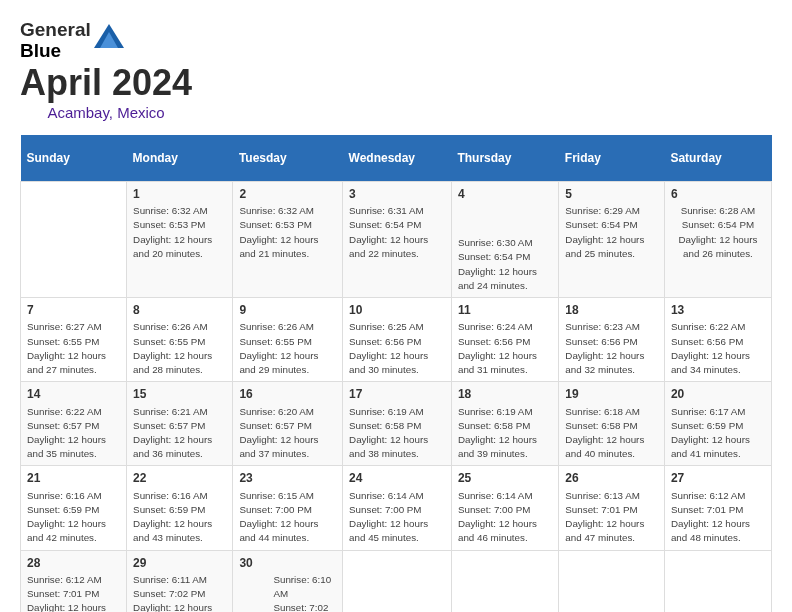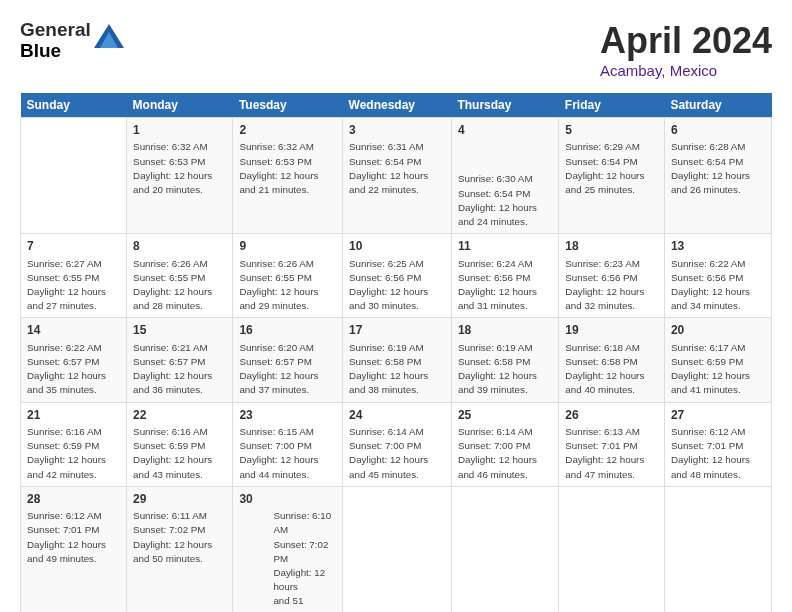--- a/index.html
+++ b/index.html
@@ -12,48 +12,48 @@
     }
     .page {
       width: 792px;
       padding: 20px 20px 10px 20px;
     }
     .header {
       display: flex;
       justify-content: space-between;
       align-items: flex-start;
       margin-bottom: 14px;
+      flex-direction: column;
     }
     .logo {
       display: flex;
       align-items: center;
     }
     .title-block {
-      text-align: left;
-      margin-left: 33px;
+      text-align: center;
     }
     .month-title {
       font-size: 36px;
       font-weight: bold;
       color: #2c2c2c;
     }
     .location {
       font-size: 15px;
       color: #4c1d95;
     }
     table {
       width: 100%;
       border-collapse: collapse;
       font-size: 10.5px;
     }
     thead tr th {
       background-color: #2a6db5;
       color: #fff;
       text-align: left;
-      padding: 5px 6px;
+      padding: 16px 6px;
       font-size: 12px;
       font-weight: bold;
     }
     tbody tr td {
       vertical-align: top;
       padding: 4px 6px;
       border: 1px solid #ddd;
       width: 113px;
       min-height: 70px;
       line-height: 1.45;
@@ -147,21 +147,21 @@
           </td>
           <td>
             <span class="day-num">5</span>
             <div class="day-info" style="white-space: pre-line;">Sunrise: 6:29 AM
 Sunset: 6:54 PM
 Daylight: 12 hours
 and 25 minutes.</div>
           </td>
           <td>
             <span class="day-num">6</span>
-            <div class="day-info" style="white-space: pre-line;">Sunrise: 6:28 AM
+            <div class="day-info" style="white-space: pre-line; text-align: center;">Sunrise: 6:28 AM
 Sunset: 6:54 PM
 Daylight: 12 hours
 and 26 minutes.</div>
           </td>
         </tr>
         <tr>
           <td>
             <span class="day-num">7</span>
             <div class="day-info" style="white-space: pre-line;">Sunrise: 6:27 AM
 Sunset: 6:55 PM

